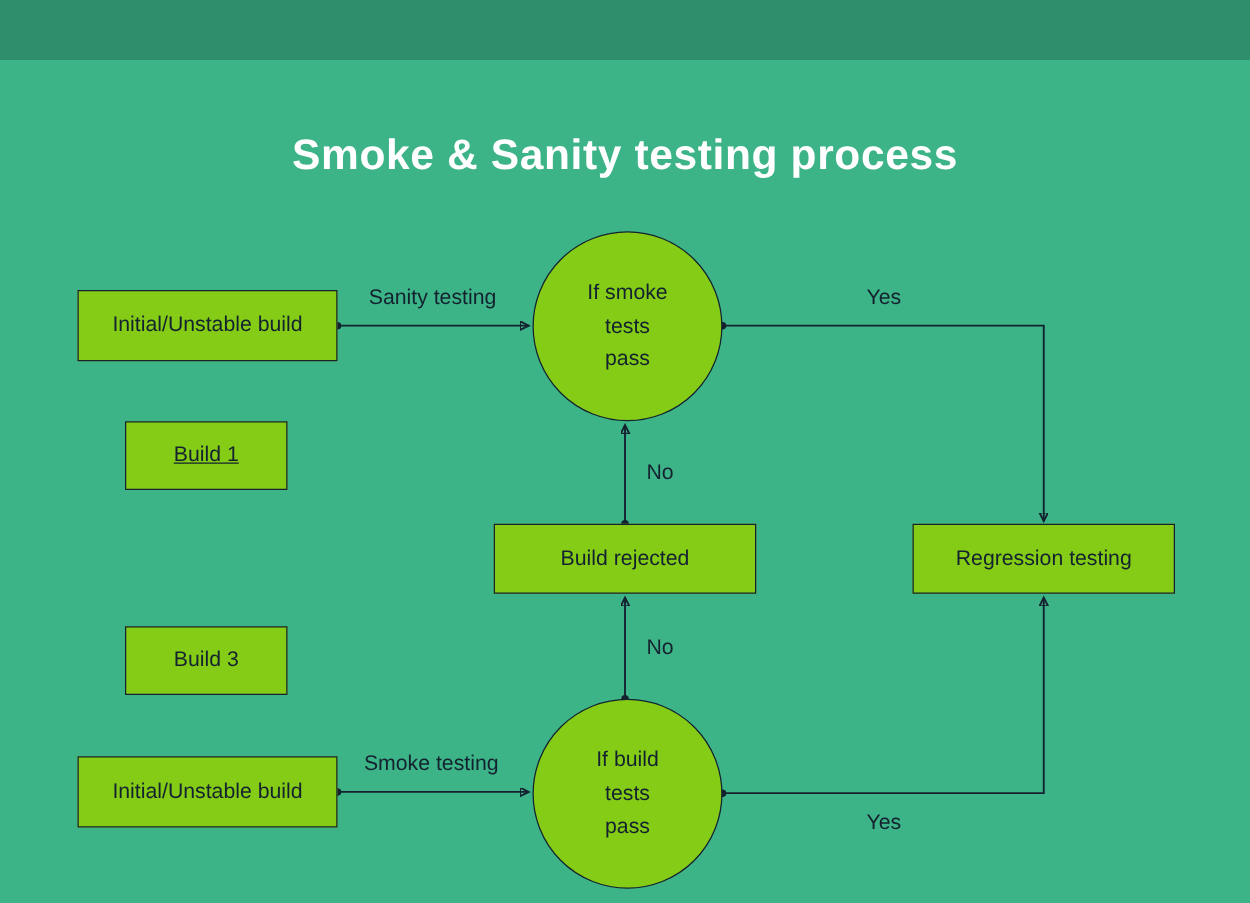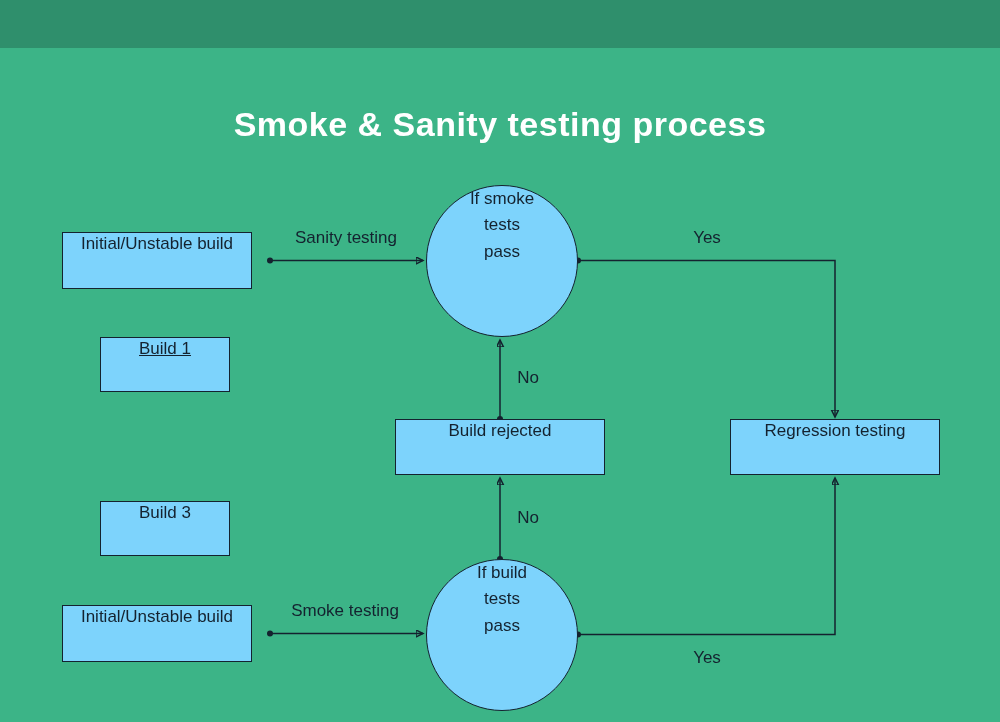--- a/index.html
+++ b/index.html
@@ -22,32 +22,32 @@
     width: 100%;
     text-align: center;
     color: #FFFFFF;
     font-size: 34px;
     font-weight: bold;
     letter-spacing: 0.5px;
   }
 
   .node {
     position: absolute;
-    background: #7dd3fc;
+    background: #84cc16;
     border: 1px solid #14222F;
     color: #14222F;
     display: flex;
-    align-items: flex-start;
+    align-items: center;
     justify-content: center;
     text-align: center;
     font-size: 17px;
     line-height: 1.3;
   }
 
-  .rect-wide   { left: 62px;  width: 190px; height: 57px; }
+  .rect-wide   { left: 62px;  width: 208px; height: 57px; }
   .rect-small  { left: 100px; width: 130px; height: 55px; }
 
   .node.initial-top    { top: 184px; }
   .node.build-1        { top: 289px; text-decoration: underline; }
   .node.build-2        { top: 371px; }
   .node.build-3        { top: 453px; }
   .node.initial-bottom { top: 557px; }
 
   .node.build-rejected     { left: 395px; top: 371px; width: 210px; height: 56px; }
   .node.regression-testing { left: 730px; top: 371px; width: 210px; height: 56px; }

